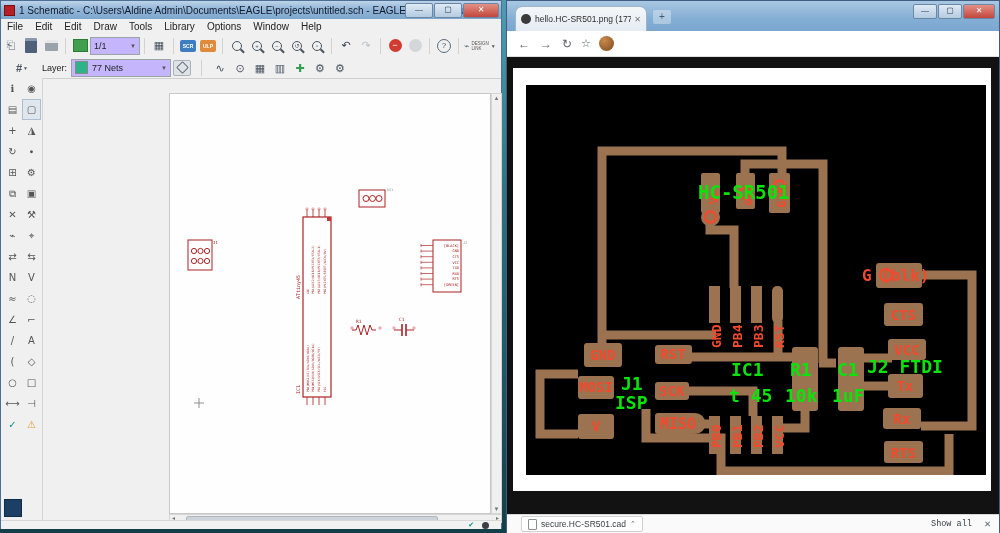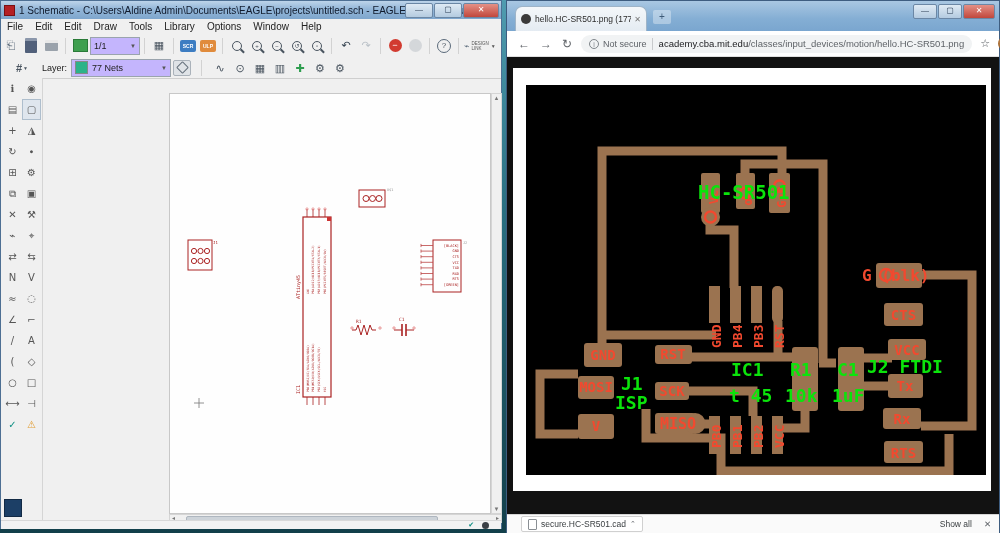--- a/index.html
+++ b/index.html
@@ -91,21 +91,21 @@
   .star{font-size:11px;color:#5f6368;margin:0 4px;}
   .avatar{width:15px;height:15px;border-radius:50%;background:radial-gradient(circle at 35% 30%,#c98a4b,#7c4a1e);margin:0 4px;flex:none;}
   .c-content{position:absolute;left:0;top:56px;width:100%;height:457px;background:#121212;}
   .png-sheet{position:absolute;left:6px;top:11px;width:478px;height:423px;background:#fff;}
   .c-shelf{position:absolute;left:0;top:513px;width:100%;height:19px;background:#fafafa;border-top:1px solid #d6d6d6;
     display:flex;align-items:center;font-size:8.5px;color:#3c4043;box-sizing:border-box;}
   .dl-chip{display:flex;align-items:center;gap:4px;border:1px solid #d0d0d0;background:#fff;border-radius:2px;height:14px;
     padding:0 6px;margin-left:14px;}
   .dl-doc{width:7px;height:9px;border:1px solid #8a8f94;border-radius:1px;}
   .shelf-right{margin-left:auto;display:flex;align-items:center;gap:12px;margin-right:8px;}
-  .showall{color:#3c4043;}
+  .showall{color:#3c4043;font-family:Liberation Mono, monospace;}
   
   .cu{fill:#9b7350;}
   .tr{stroke:#9b7350;stroke-width:9;fill:none;}
   .bred{fill:#f2492f;font-family:"DejaVu Sans Mono",monospace;font-weight:bold;font-size:14px;}
   .bgreen{fill:#0be40b;font-family:"DejaVu Sans Mono",monospace;font-weight:bold;font-size:18px;}
   .ring{stroke:#f2492f;stroke-width:2.4;fill:none;}
   .sred{stroke:#a22;fill:none;}
   .stx{fill:#a22;font-family:"DejaVu Sans Mono",monospace;}
 </style>
 </head>
@@ -362,26 +362,20 @@
       <span class="winbtns" style="top:3px;right:4px">
         <span class="wb" style="width:22px">—</span>
         <span class="wb" style="width:22px">▢</span>
         <span class="wb close" style="width:30px">✕</span>
       </span>
     </div>
     <div class="c-toolbar">
       <span class="navic">←</span>
       <span class="navic">→</span>
       <span class="navic">↻</span>
-      <span class="omnibox">
-        <span class="info">i</span>
-        <span class="nsec">Not secure</span>
-        <span class="odiv"></span>
-        <span class="url"><span class="dom">academy.cba.mit.edu</span><span class="path">/classes/input_devices/motion/hello.HC-SR501.png</span></span>
-      </span>
       <span class="star">☆</span>
       <span class="avatar"></span>
 
     </div>
 
     <div class="c-content">
       <div class="png-sheet">
         <svg width="460" height="390" style="position:absolute;left:13px;top:17px;background:#000" xmlns="http://www.w3.org/2000/svg">
 
           <g>

